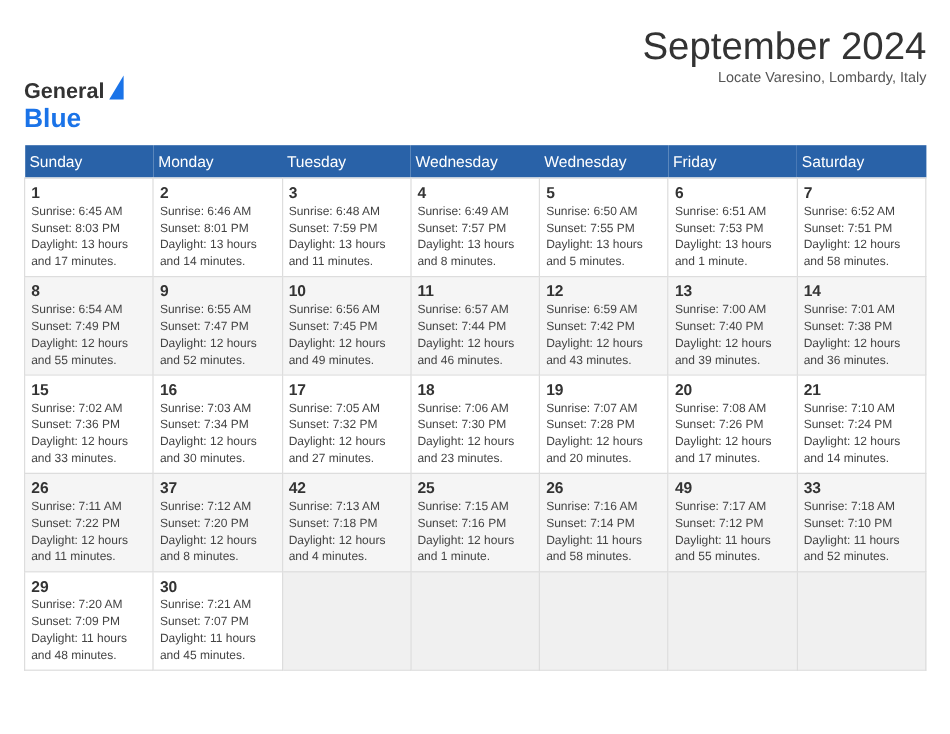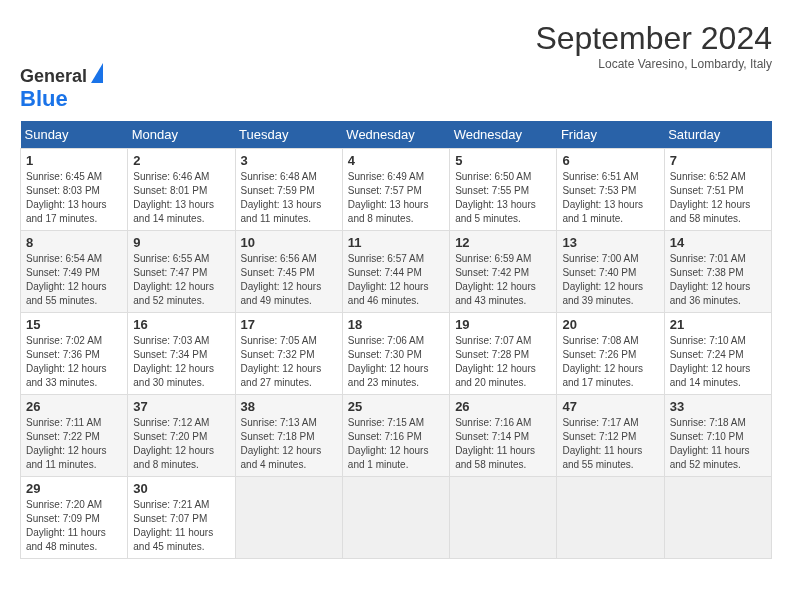--- a/index.html
+++ b/index.html
@@ -223,33 +223,33 @@
       <tr>
         <td>
           <span class="day-num">26</span>
           <div class="day-info">Sunrise: 7:11 AM<br>Sunset: 7:22 PM<br>Daylight: 12 hours and 11 minutes.</div>
         </td>
         <td>
           <span class="day-num">37</span>
           <div class="day-info">Sunrise: 7:12 AM<br>Sunset: 7:20 PM<br>Daylight: 12 hours and 8 minutes.</div>
         </td>
         <td>
-          <span class="day-num">38</span>
+          <span class="day-num">42</span>
           <div class="day-info">Sunrise: 7:13 AM<br>Sunset: 7:18 PM<br>Daylight: 12 hours and 4 minutes.</div>
         </td>
         <td>
           <span class="day-num">25</span>
           <div class="day-info">Sunrise: 7:15 AM<br>Sunset: 7:16 PM<br>Daylight: 12 hours and 1 minute.</div>
         </td>
         <td>
           <span class="day-num">26</span>
           <div class="day-info">Sunrise: 7:16 AM<br>Sunset: 7:14 PM<br>Daylight: 11 hours and 58 minutes.</div>
         </td>
         <td>
-          <span class="day-num">47</span>
+          <span class="day-num">49</span>
           <div class="day-info">Sunrise: 7:17 AM<br>Sunset: 7:12 PM<br>Daylight: 11 hours and 55 minutes.</div>
         </td>
         <td>
           <span class="day-num">33</span>
           <div class="day-info">Sunrise: 7:18 AM<br>Sunset: 7:10 PM<br>Daylight: 11 hours and 52 minutes.</div>
         </td>
       </tr>
       <tr>
         <td>
           <span class="day-num">29</span>

